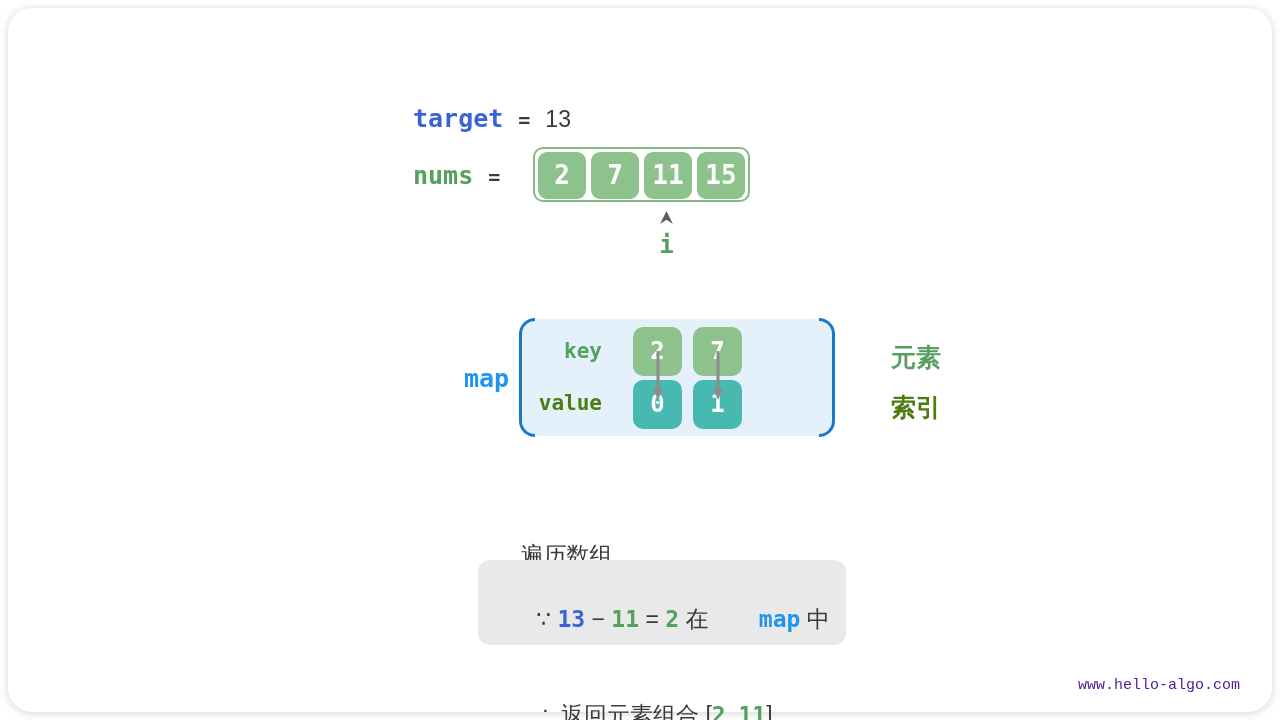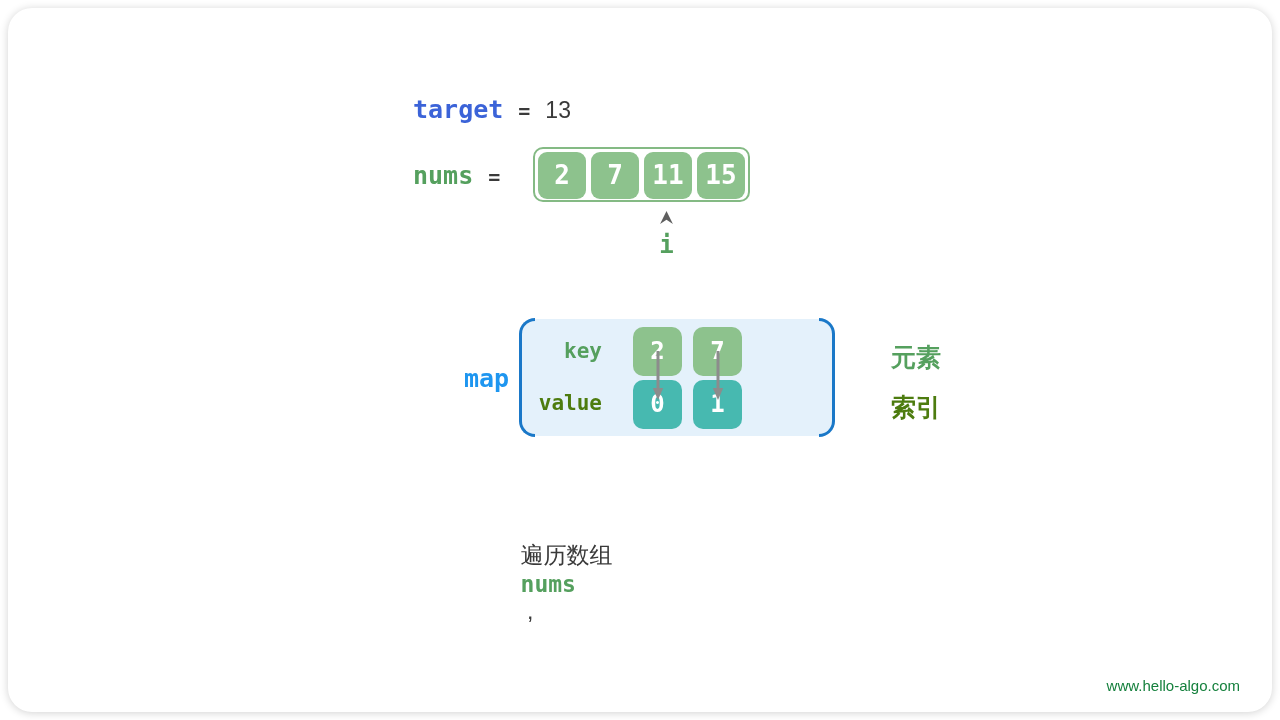--- a/index.html
+++ b/index.html
@@ -14,21 +14,21 @@
 
   
   .mono-b { font-family:"DejaVu Sans Mono","Liberation Mono",monospace; font-weight:bold; }
   .c-blue  { color:#3b63d8; }
   .c-azure { color:#1e96f0;margin-left:44px; }
   .c-green { color:#55a05e; }
   .c-teal  { color:#4d7c0f; }
   .c-dark  { color:#3a3a3a; }
 
   
-  .target-row { left:413px; top:95px; display:flex; align-items:baseline; gap:15px; }
+  .target-row { left:413px; top:104px; display:flex; align-items:baseline; gap:15px; }
   .target-row .var { font-size:25px; }
   .target-row .eq  { font-size:20px; }
   .target-row .val { font-size:23px; }
 
   
   .nums-label-row { left:413px; top:161px; display:flex; align-items:baseline; gap:15px; }
   .nums-label-row .var { font-size:25px; }
   .nums-label-row .eq  { font-size:20px; }
 
   .nums-array { left:533px; top:147px; width:217px; height:55px;
@@ -73,22 +73,22 @@
 
   
   .caption { left:495px; top:513px; font-size:23px; white-space:pre; }
   .caption .mono-b { font-size:23px; }
 
   .conclusion-box { left:478px; top:560px; width:368px; height:85px;
                     background:#e9e9e9; border-radius:12px; padding:11px 0 0 20px; }
   .conc-line { font-size:23px; line-height:32px; white-space:pre; }
   .conc-line .mono-b { font-size:23px; }
 
-  .watermark { right:40px; bottom:26px; font-family:Liberation Sans, sans-serif;
-               font-size:15px; color:#15803d; }
+  .watermark { right:40px; bottom:26px; font-family:Liberation Mono, monospace;
+               font-size:15px; color:#4c1d95; }
 </style>
 </head>
 <body>
 
 <div class="stage">
   <div class="frame"></div>
 
   <div class="abs target-row">
     <span class="mono-b c-blue var">target</span>
     <span class="mono-b c-dark eq">=</span>
@@ -140,15 +140,23 @@
 
   <div class="abs side-label elem c-green">元素</div>
   <div class="abs side-label idx c-teal">索引</div>
 
   <div class="abs caption">
     <span class="c-dark">遍历数组 </span>
     <span class="mono-b c-green">nums</span>
     <span class="c-dark"> ,</span>
   </div>
 
+  <div class="abs conclusion-box">
+    <div class="conc-line">
+      <span class="c-dark">∵ </span><span class="mono-b c-blue">13</span><span class="c-dark"> − </span><span class="mono-b c-green">11</span><span class="c-dark"> = </span><span class="mono-b c-green">2</span><span class="c-dark"> 在 </span><span class="mono-b c-azure">map</span><span class="c-dark"> 中</span>
+    </div>
+    <div class="conc-line">
+      <span class="c-dark">∴ 返回元素组合 [</span><span class="mono-b c-green">2</span><span class="c-dark">, </span><span class="mono-b c-green">11</span><span class="c-dark">]</span>
+    </div>
+  </div>
 
   <div class="abs watermark">www.hello-algo.com</div>
 </div>
 
 </body></html>

